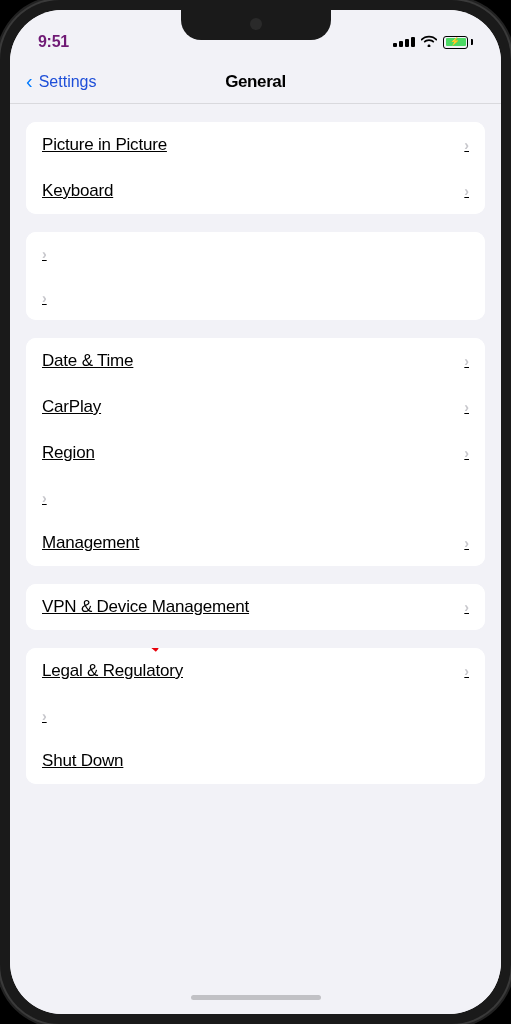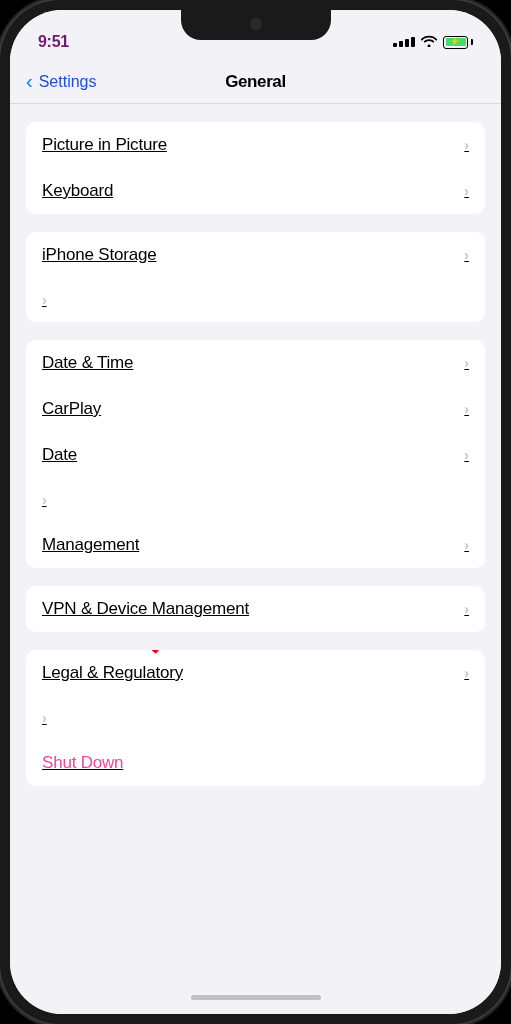--- a/index.html
+++ b/index.html
@@ -225,21 +225,21 @@
       letter-spacing: -0.2px;
     }
 
     .chevron {
       color: #c7c7cc;
       font-size: 14px;
       font-weight: 600;
     }
 
     .shutdown-label {
-      color: #ec4899;
+      color: #000000;
       font-size: 17px;
     }
 
     .red-arrow {
       position: absolute;
       top: -60px;
       left: 60px;
       width: 120px;
       height: 80px;
       pointer-events: none;
@@ -320,41 +320,40 @@
           <div class="list-item">
             <span class="list-item-label">Keyboard</span>
             <span class="chevron">›</span>
           </div>
         </div>
       </div>
 
       <div class="section">
         <div class="card">
           <div class="list-item">
-            <span class="list-item-label">iPhone Storage</span>
             <span class="chevron">›</span>
           </div>
           <div class="list-item">
             <span class="chevron">›</span>
           </div>
         </div>
       </div>
 
       <div class="section">
         <div class="card">
           <div class="list-item">
             <span class="list-item-label">Date &amp; Time</span>
             <span class="chevron">›</span>
           </div>
           <div class="list-item">
             <span class="list-item-label">CarPlay</span>
             <span class="chevron">›</span>
           </div>
           <div class="list-item">
-            <span class="list-item-label">Date</span>
+            <span class="list-item-label">Region</span>
             <span class="chevron">›</span>
           </div>
           <div class="list-item">
             <span class="chevron">›</span>
           </div>
           <div class="list-item">
             <span class="list-item-label">Management</span>
             <span class="chevron">›</span>
           </div>
         </div>

